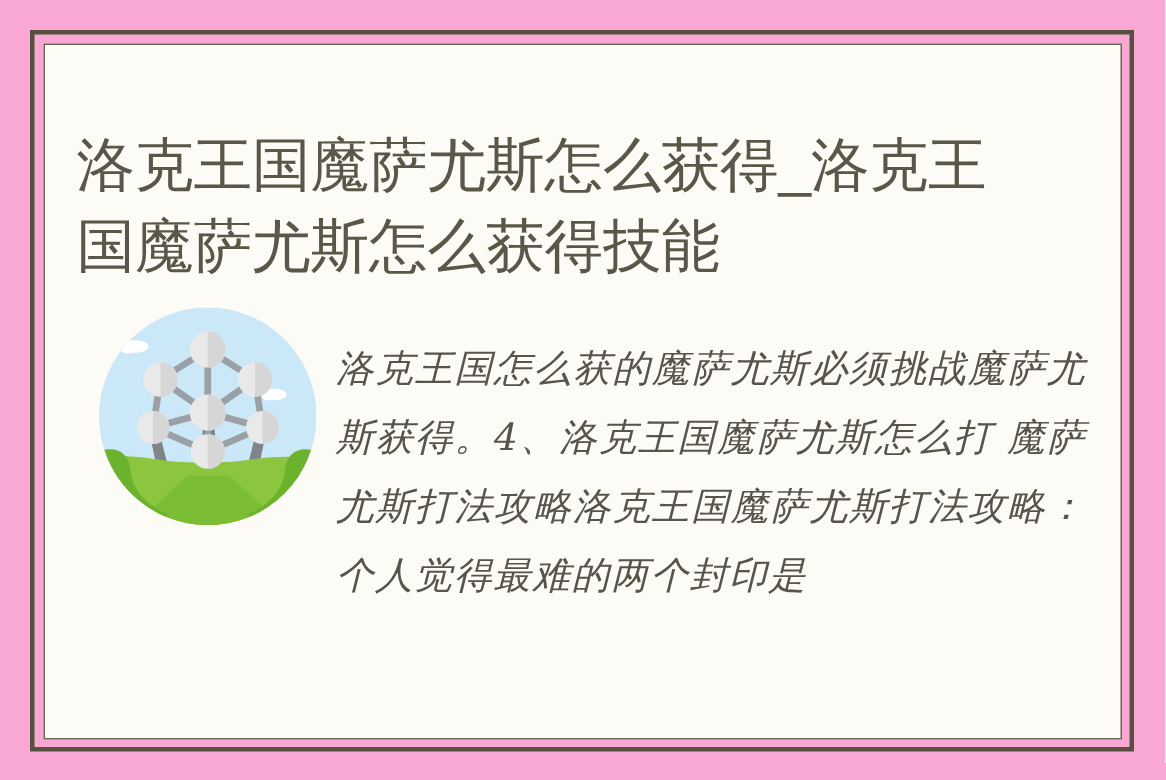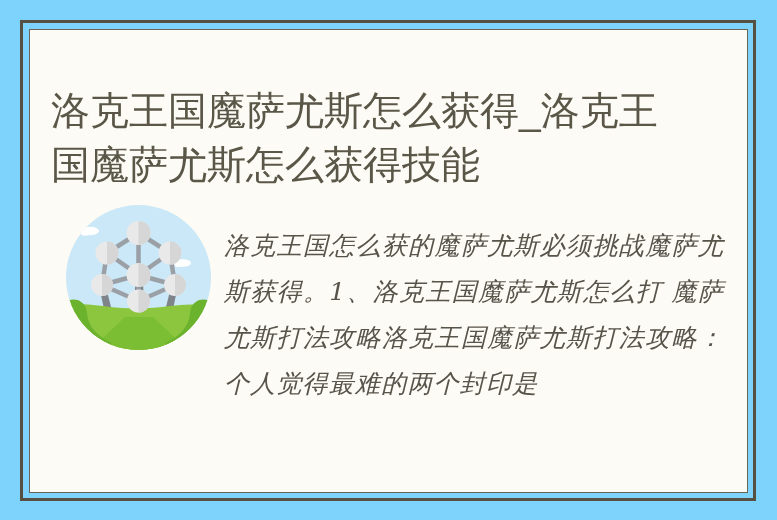--- a/index.html
+++ b/index.html
@@ -11,21 +11,21 @@
     height: 520px;
     background: #FAF8F0;
     font-family: "Liberation Sans", "DejaVu Sans", sans-serif;
     overflow: hidden;
   }
 
   #page {
     position: relative;
     width: 777px;
     height: 520px;
-    background: #7dd3fc;
+    background: #f9a8d4;
   }
 
   
   .frame-outer {
     position: absolute;
     left: 20px;
     top: 20px;
     width: 736px;
     height: 481px;
     border: 3px solid #55503F;
@@ -175,17 +175,17 @@
               <path d="M109,69 a11,11 0 0,1 0,22 z" fill="#D6D6D6"></path>
               <circle cx="72.5" cy="70" r="12" fill="#E9E9E9"></circle>
               <path d="M72.5,58 a12,12 0 0,1 0,24 z" fill="#D6D6D6"></path>
               <circle cx="72.5" cy="96" r="11.5" fill="#E9E9E9"></circle>
               <path d="M72.5,84.5 a11.5,11.5 0 0,1 0,23 z" fill="#D6D6D6"></path>
             </g>
           </g>
         </svg>
       </div>
 
-      <p class="article-text">洛克王国怎么获的魔萨尤斯必须挑战魔萨尤斯获得。1、洛克王国魔萨尤斯怎么打 魔萨尤斯打法攻略洛克王国魔萨尤斯打法攻略： 个人觉得最难的两个封印是</p>
+      <p class="article-text">洛克王国怎么获的魔萨尤斯必须挑战魔萨尤斯获得。4、洛克王国魔萨尤斯怎么打 魔萨尤斯打法攻略洛克王国魔萨尤斯打法攻略： 个人觉得最难的两个封印是</p>
 
     </div>
   </div>
 </div>
 
 </body></html>

